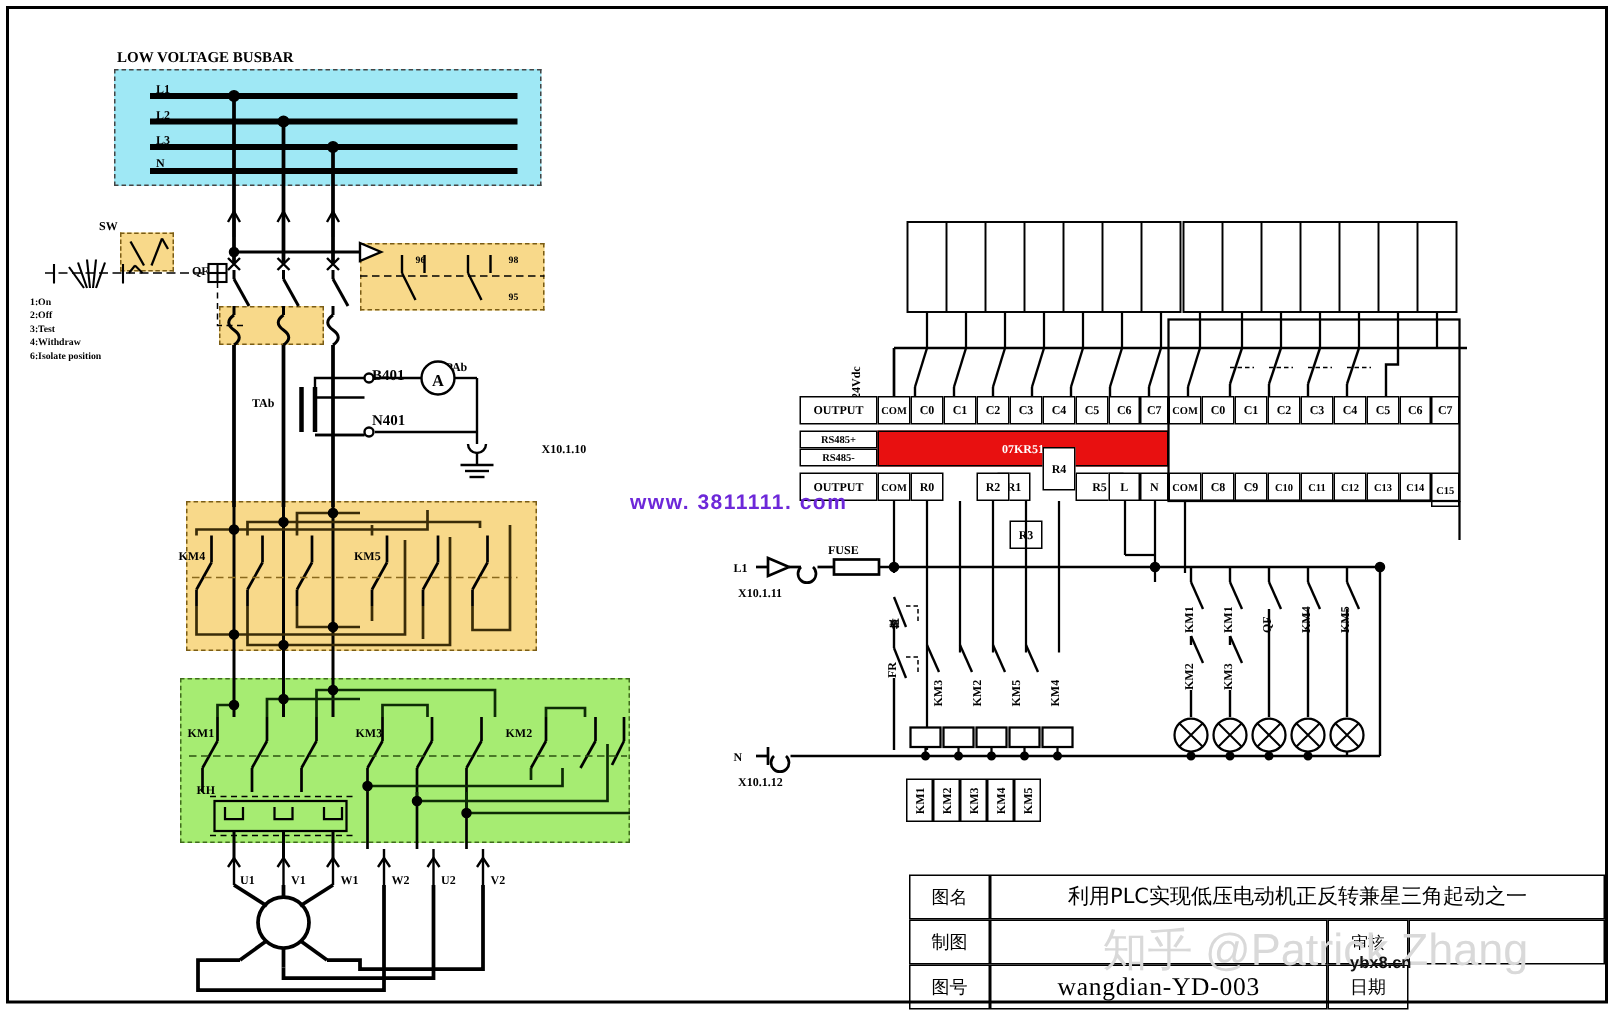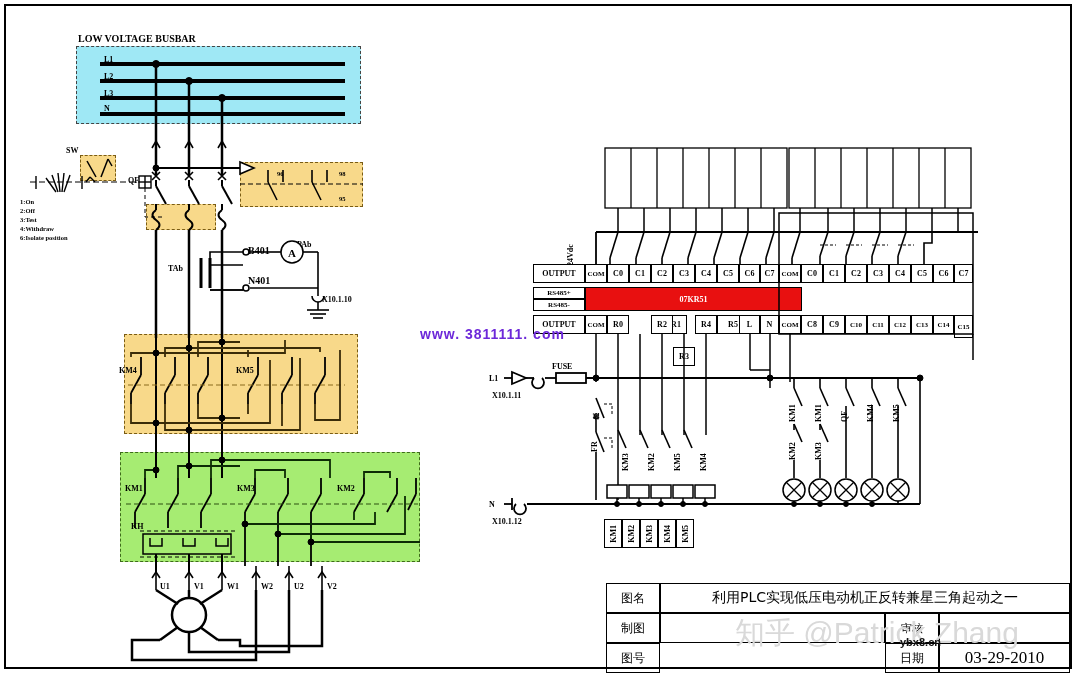--- a/index.html
+++ b/index.html
@@ -53,21 +53,21 @@
   <div class="lbl lbl-xs" style="left:20px;top:198px;line-height:8px;">1:On</div>
   <div class="lbl lbl-xs" style="left:20px;top:207px;">2:Off</div>
   <div class="lbl lbl-xs" style="left:20px;top:216px;">3:Test</div>
   <div class="lbl lbl-xs" style="left:20px;top:225px;">4:Withdraw</div>
   <div class="lbl lbl-xs" style="left:20px;top:234px;">6:Isolate position</div>
 
   <div class="lbl lbl-s" style="left:168px;top:264px;">TAb</div>
   <div class="lbl lbl-m" style="left:248px;top:245px;">B401</div>
   <div class="lbl lbl-m" style="left:248px;top:275px;">N401</div>
   <div class="lbl lbl-s" style="left:297px;top:240px;">PAb</div>
-  <div class="lbl lbl-s" style="left:322px;top:295px;">X10.1.10</div>
+  <div class="lbl lbl-s" style="left:322px;top:295px;padding-left:39px;">X10.1.10</div>
 
   <div class="box orange" style="left:124px;top:334px;width:234px;height:100px;"></div>
   <div class="lbl lbl-s" style="left:119px;top:366px;">KM4</div>
   <div class="lbl lbl-s" style="left:236px;top:366px;">KM5</div>
 
   <div class="box green" style="left:120px;top:452px;width:300px;height:110px;"></div>
   <div class="lbl lbl-s" style="left:125px;top:484px;">KM1</div>
   <div class="lbl lbl-s" style="left:237px;top:484px;">KM3</div>
   <div class="lbl lbl-s" style="left:337px;top:484px;">KM2</div>
   <div class="lbl lbl-s" style="left:131px;top:522px;">KH</div>
@@ -96,21 +96,21 @@
   <div class="lbl vert lbl-xs cjk" style="left:928px;top:158px;height:46px;">故障</div>
   <div class="lbl vert lbl-xs cjk" style="left:954px;top:152px;height:52px;">故障及保护</div>
 
   <div class="lbl vert lbl-s" style="left:566px;top:224px;height:42px;">24Vdc</div>
 
   <div class="cell" style="left:533px;top:264px;width:52px;height:19px;">OUTPUT</div>
   <div class="cell" style="left:533px;top:287px;width:52px;height:12px;font-size:7px;">RS485+</div>
   <div class="cell" style="left:533px;top:299px;width:52px;height:12px;font-size:7px;">RS485-</div>
   <div class="cell" style="left:533px;top:315px;width:52px;height:19px;">OUTPUT</div>
 
-  <div class="cell red" style="left:585px;top:287px;width:217px;height:24px;">07KR51</div>
+  <div class="cell red" style="left:585px;top:287px;width:194px;height:24px;">07KR51</div>
 
   <div class="cell" style="left:585px;top:264px;width:22px;height:19px;font-size:7px;">COM</div>
   <div class="cell" style="left:607px;top:264px;width:22px;height:19px;">C0</div>
   <div class="cell" style="left:629px;top:264px;width:22px;height:19px;">C1</div>
   <div class="cell" style="left:651px;top:264px;width:22px;height:19px;">C2</div>
   <div class="cell" style="left:673px;top:264px;width:22px;height:19px;">C3</div>
   <div class="cell" style="left:695px;top:264px;width:22px;height:19px;">C4</div>
   <div class="cell" style="left:717px;top:264px;width:22px;height:19px;">C5</div>
   <div class="cell" style="left:739px;top:264px;width:21px;height:19px;">C6</div>
   <div class="cell" style="left:760px;top:264px;width:19px;height:19px;">C7</div>
@@ -123,21 +123,21 @@
   <div class="cell" style="left:889px;top:264px;width:22px;height:19px;">C4</div>
   <div class="cell" style="left:911px;top:264px;width:22px;height:19px;">C5</div>
   <div class="cell" style="left:933px;top:264px;width:21px;height:19px;">C6</div>
   <div class="cell" style="left:954px;top:264px;width:19px;height:19px;">C7</div>
 
   <div class="cell" style="left:585px;top:315px;width:22px;height:19px;font-size:7px;">COM</div>
   <div class="cell" style="left:607px;top:315px;width:22px;height:19px;">R0</div>
   <div class="cell" style="left:629px;top:315px;width:22px;height:19px;margin-left:36px;">R1</div>
   <div class="cell" style="left:651px;top:315px;width:22px;height:19px;">R2</div>
   <div class="cell" style="left:673px;top:315px;width:22px;height:19px;margin-top:32px;">R3</div>
-  <div class="cell" style="left:695px;top:315px;width:22px;height:19px;">R4</div>
+  <div class="cell" style="left:695px;top:298px;width:22px;height:29px;">R4</div>
   <div class="cell" style="left:717px;top:315px;width:32px;height:19px;">R5</div>
   <div class="cell" style="left:739px;top:315px;width:21px;height:19px;">L</div>
   <div class="cell" style="left:760px;top:315px;width:19px;height:19px;">N</div>
 
   <div class="cell" style="left:779px;top:315px;width:22px;height:19px;font-size:7px;">COM</div>
   <div class="cell" style="left:801px;top:315px;width:22px;height:19px;">C8</div>
   <div class="cell" style="left:823px;top:315px;width:22px;height:19px;">C9</div>
   <div class="cell" style="left:845px;top:315px;width:22px;height:19px;font-size:7px;">C10</div>
   <div class="cell" style="left:867px;top:315px;width:22px;height:19px;font-size:7px;">C11</div>
   <div class="cell" style="left:889px;top:315px;width:22px;height:19px;font-size:7px;">C12</div>
@@ -198,25 +198,25 @@
   <div class="tb tb-c" style="left:885px;top:613px;width:54px;height:30px;">
       <span class="cjk" style="font-size:11px;">审核</span>
     </div>
   <div class="tb tb-c" style="left:939px;top:613px;width:131px;height:30px;">
       <span></span>
     </div>
 
   <div class="tb tb-c" style="left:606px;top:643px;width:54px;height:30px;">
       <span class="cjk" style="font-size:12px;">图号</span>
     </div>
+  <div class="tb tb-c" style="left:660px;top:643px;width:225px;height:30px;">
+      <span style="font-size:17px;letter-spacing:0.5px;">wangdian-YD-003</span>
+    </div>
   <div class="tb tb-c" style="left:885px;top:643px;width:54px;height:30px;">
       <span class="cjk" style="font-size:12px;">日期</span>
-    </div>
-  <div class="tb tb-c" style="left:939px;top:643px;width:131px;height:30px;">
-      <span style="font-size:17px;">03-29-2010</span>
     </div>
 
   <div class="wm wm-blue" style="left:420px;top:326px;">www. 3811111. com</div>
   <div class="wm wm-gray cjk" style="left:735px;top:613px;">知乎 @Patrick Zhang</div>
   <div class="wm wm-dark" style="left:900px;top:636px;">ybx8.cn</div>
 
   <svg width="1080" height="677">
     <g stroke="#000" fill="none">
 
       <g stroke-width="4">

